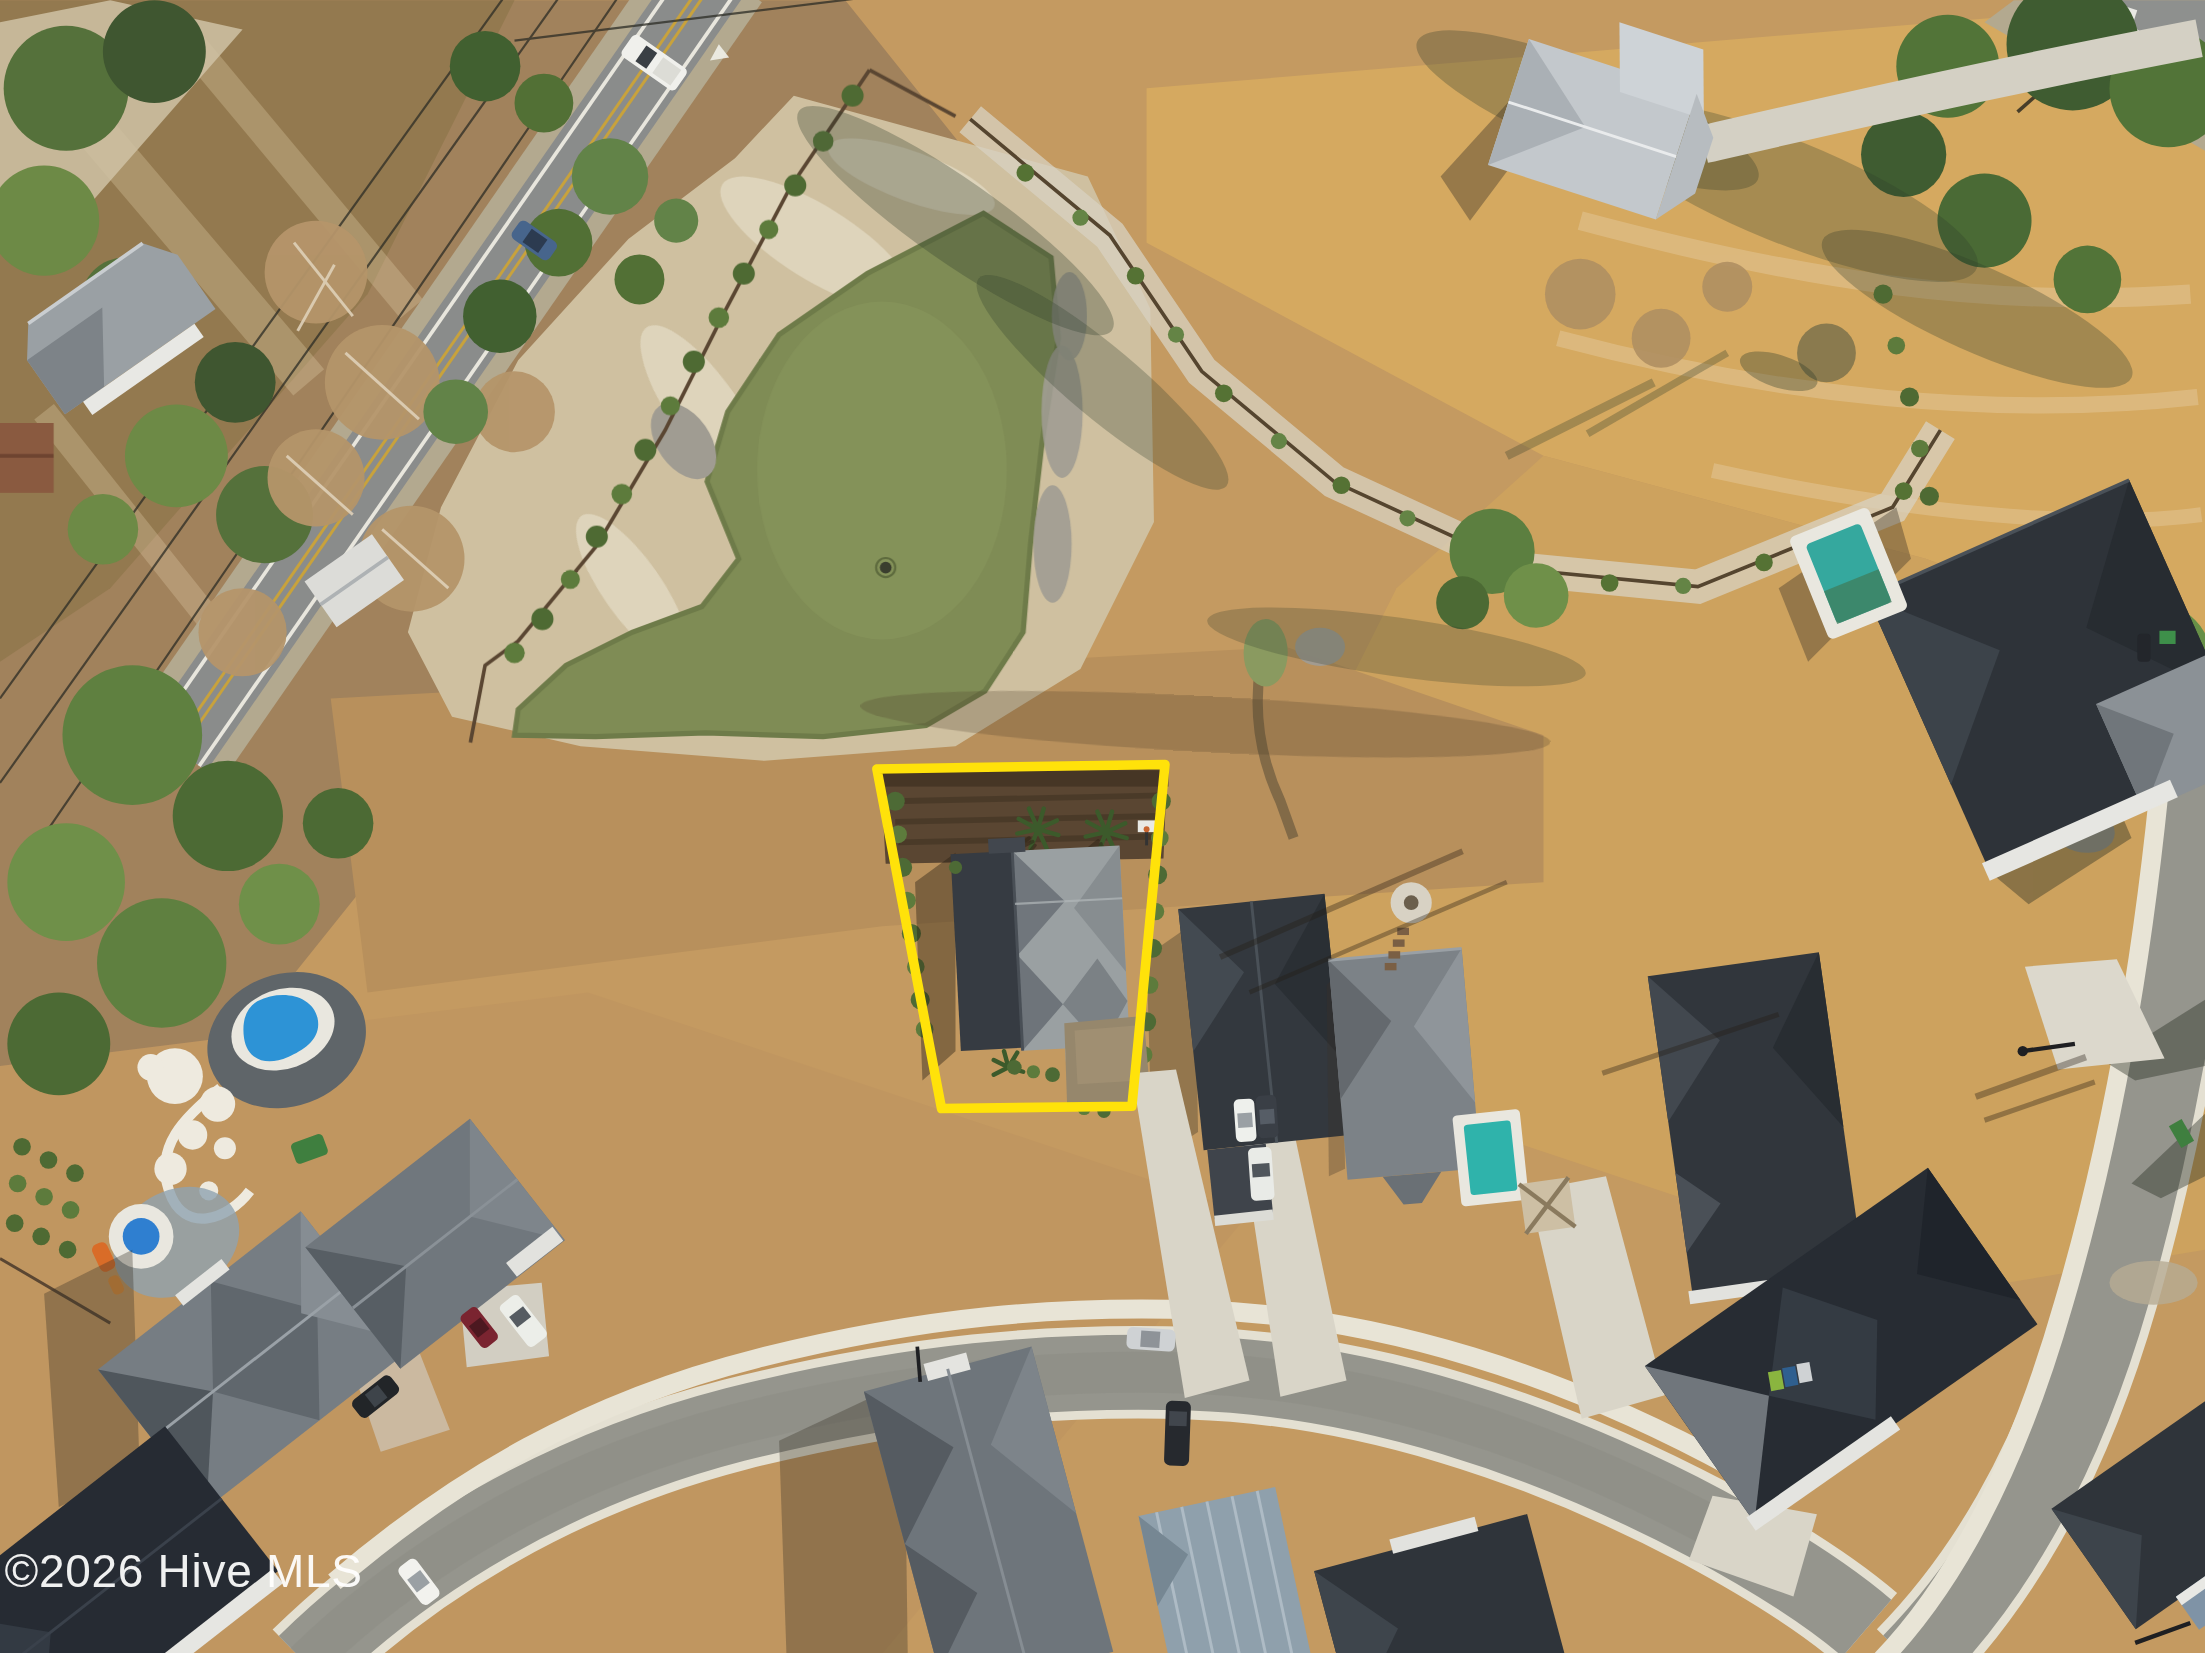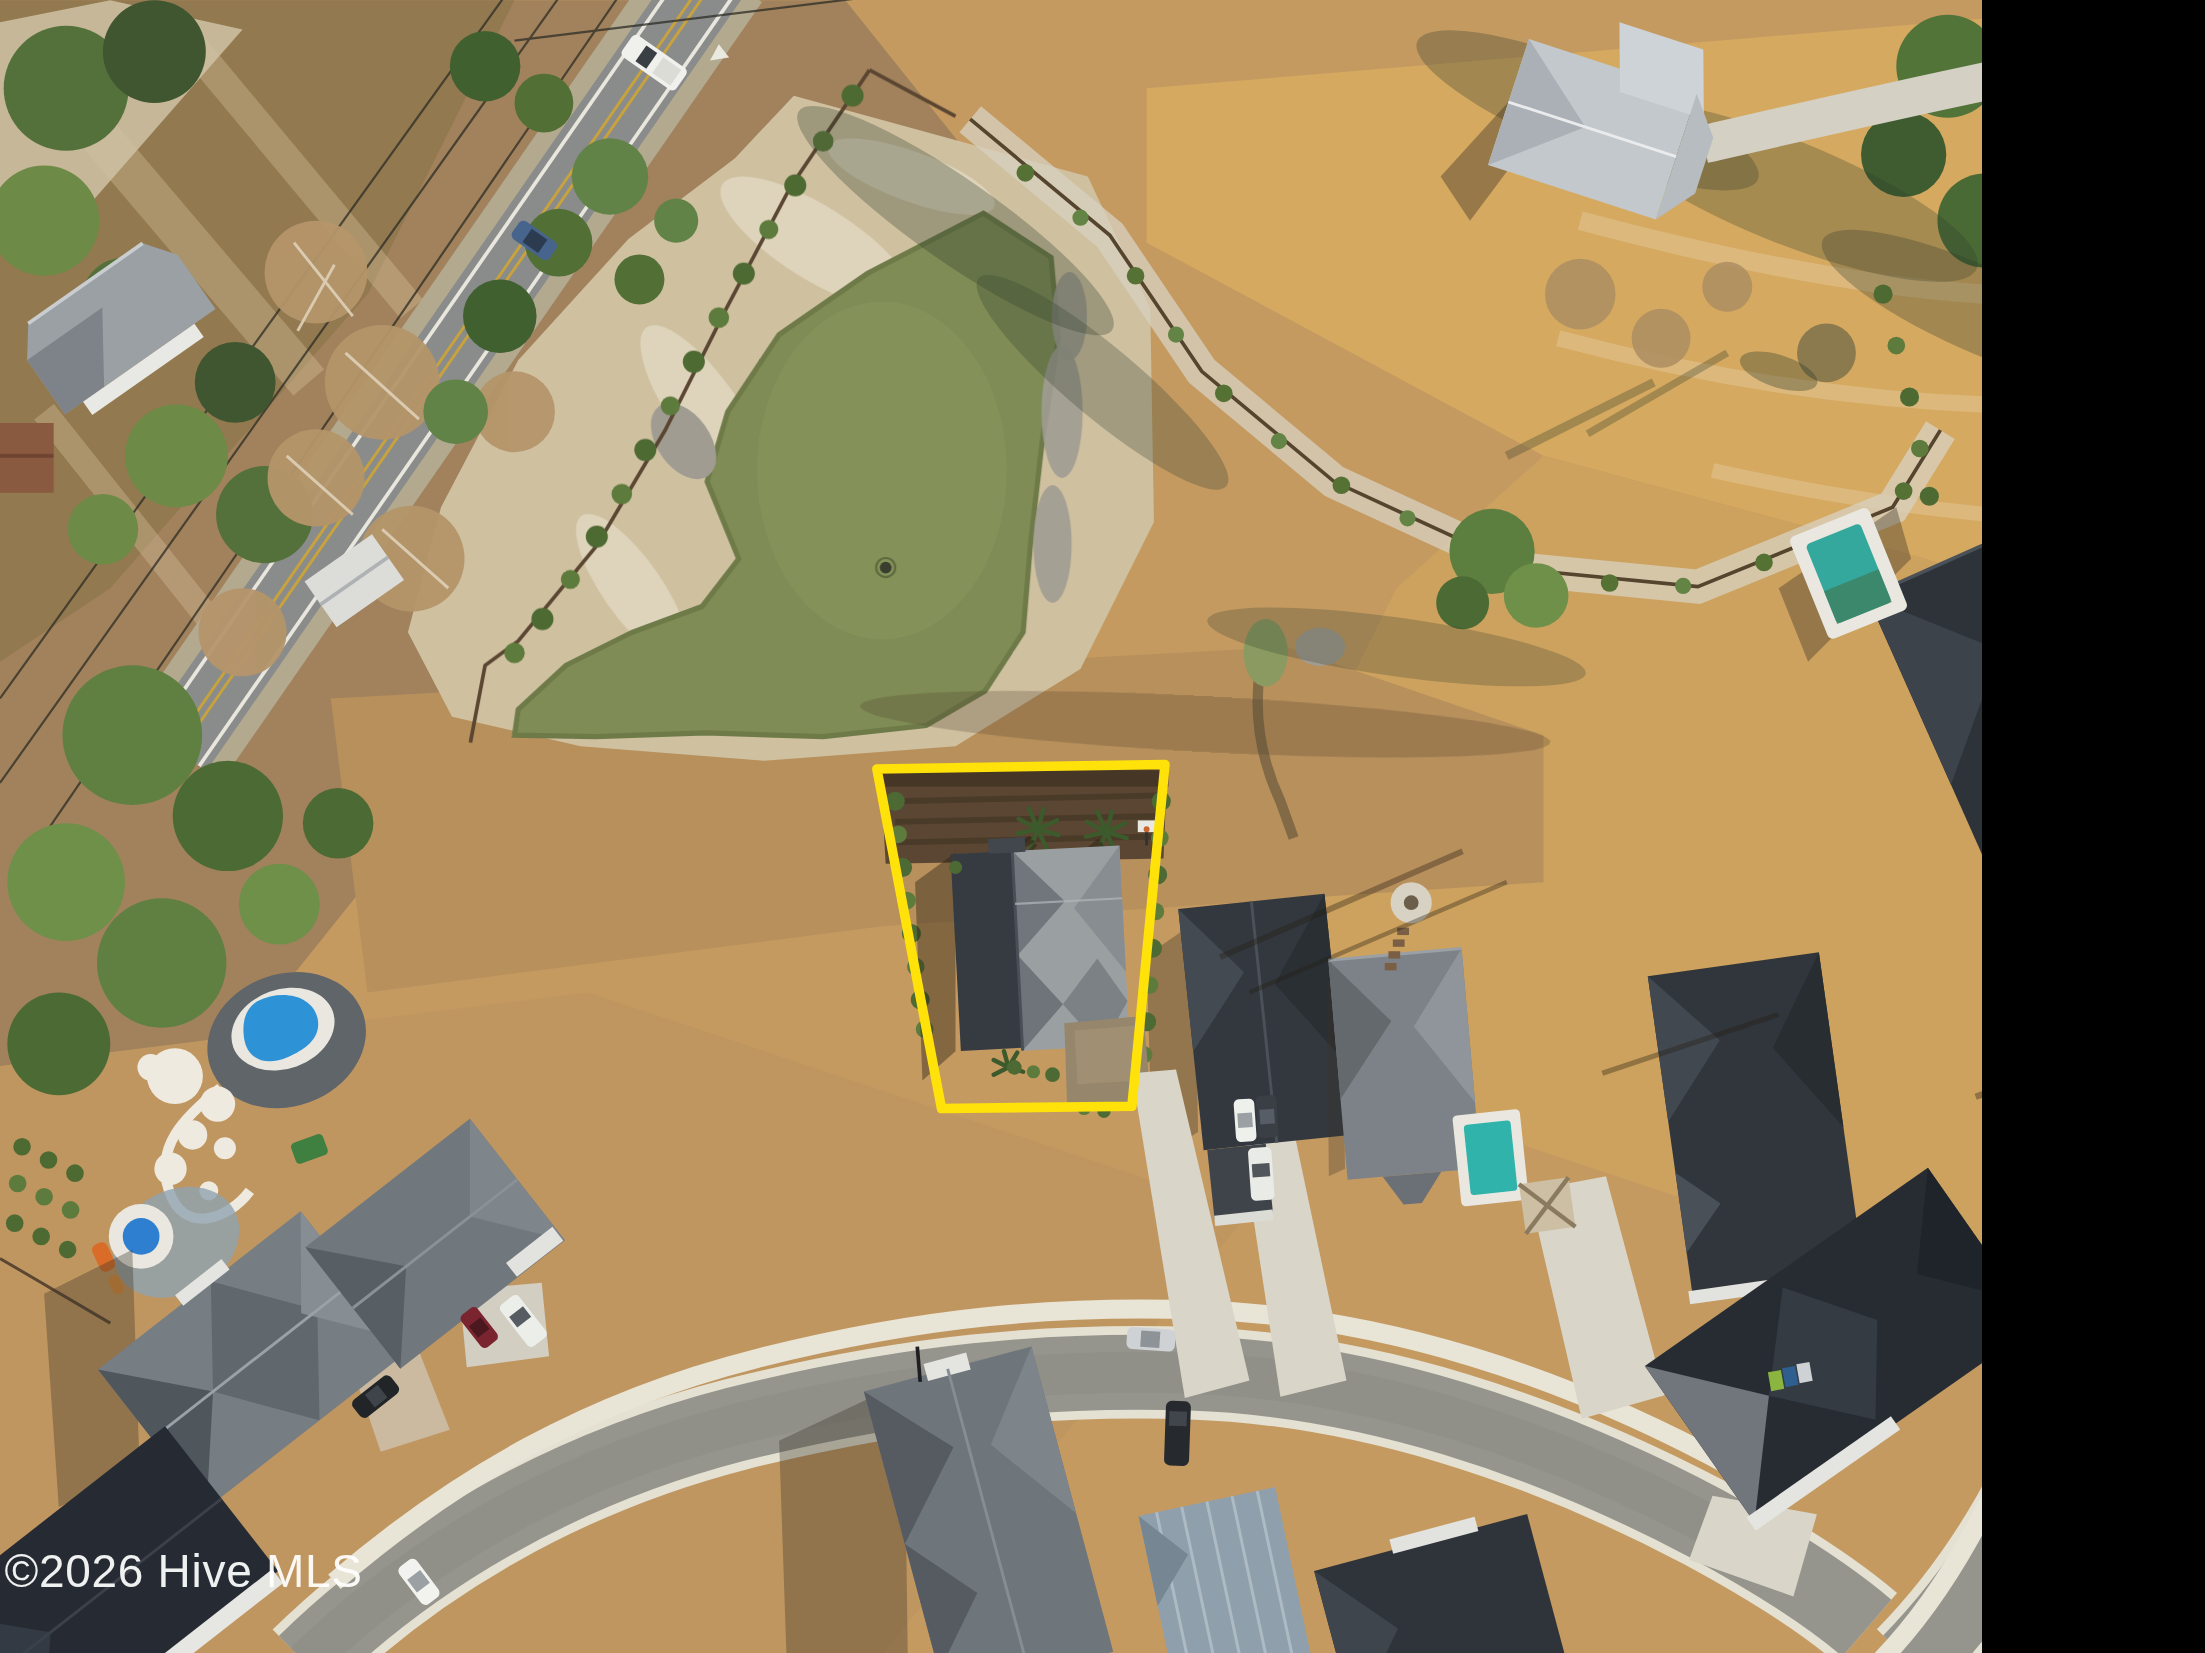--- a/index.html
+++ b/index.html
@@ -1,16 +1,16 @@
 <!DOCTYPE html>
 <html style="font-size:11.8px"><head>
 <meta charset="utf-8">
 <style>
   html,body{margin:0;padding:0;background:#000;}
-  #stage{position:relative;width:1982px;height:1654px;overflow:hidden;background:#c79e63;
+  #stage{position:relative;width:2205px;height:1654px;overflow:hidden;background:#c79e63;
          font-family:"Liberation Sans", sans-serif;}
   #stage svg{position:absolute;left:0;top:0;display:block;}
   #watermark{position:absolute;left:4.4px;top:1544px;font-size:46px;letter-spacing:0.7px;
              color:rgba(255,255,255,0.93);font-family:"Liberation Sans",sans-serif;
              font-weight:400;white-space:nowrap;z-index:50;}
 </style>
 </head>
 <body>
 
 <div id="stage">

